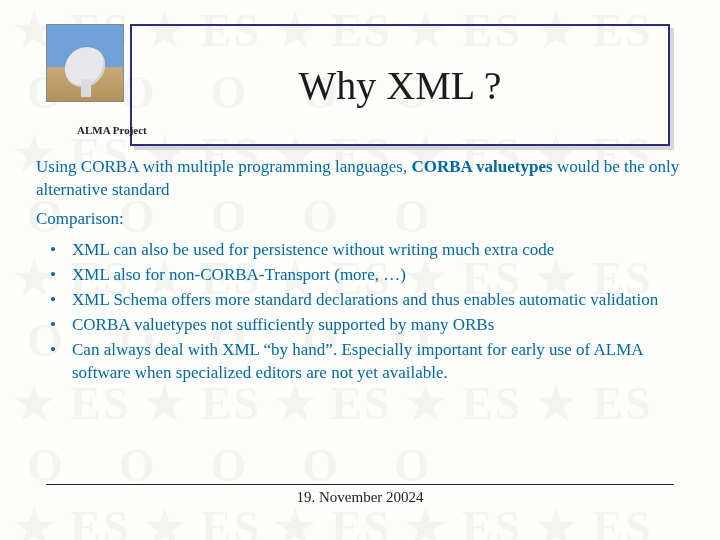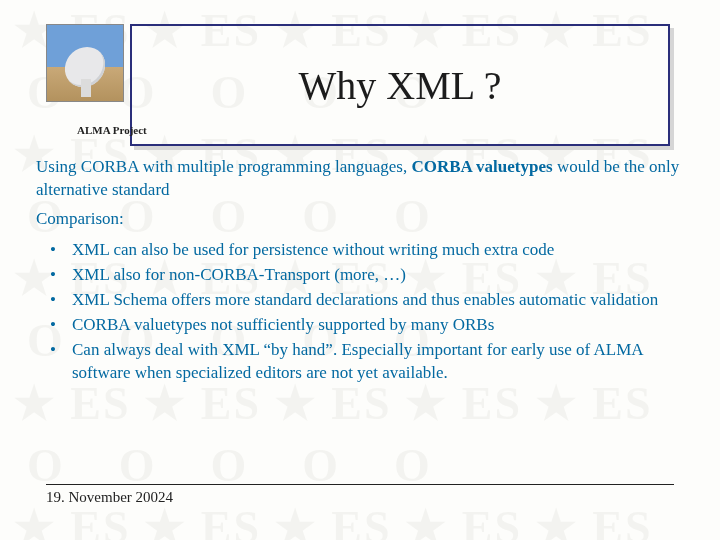--- a/index.html
+++ b/index.html
@@ -156,21 +156,21 @@
     bottom: 34px;
     font-size: 15px;
     color: #222;
   }
   .footer-line {
     border-top: 1px solid #222;
     margin-bottom: 4px;
   }
   .footer-row {
     display: flex;
-    justify-content: flex-start;
+    justify-content: center;
   }
 </style>
 </head>
 <body>
 
 <div class="bg-pattern"> ★ ES ★ ES ★ ES ★ ES ★ ES
   O    O    O    O    O
  ★ ES ★ ES ★ ES ★ ES ★ ES
   O    O    O    O    O
  ★ ES ★ ES ★ ES ★ ES ★ ES

